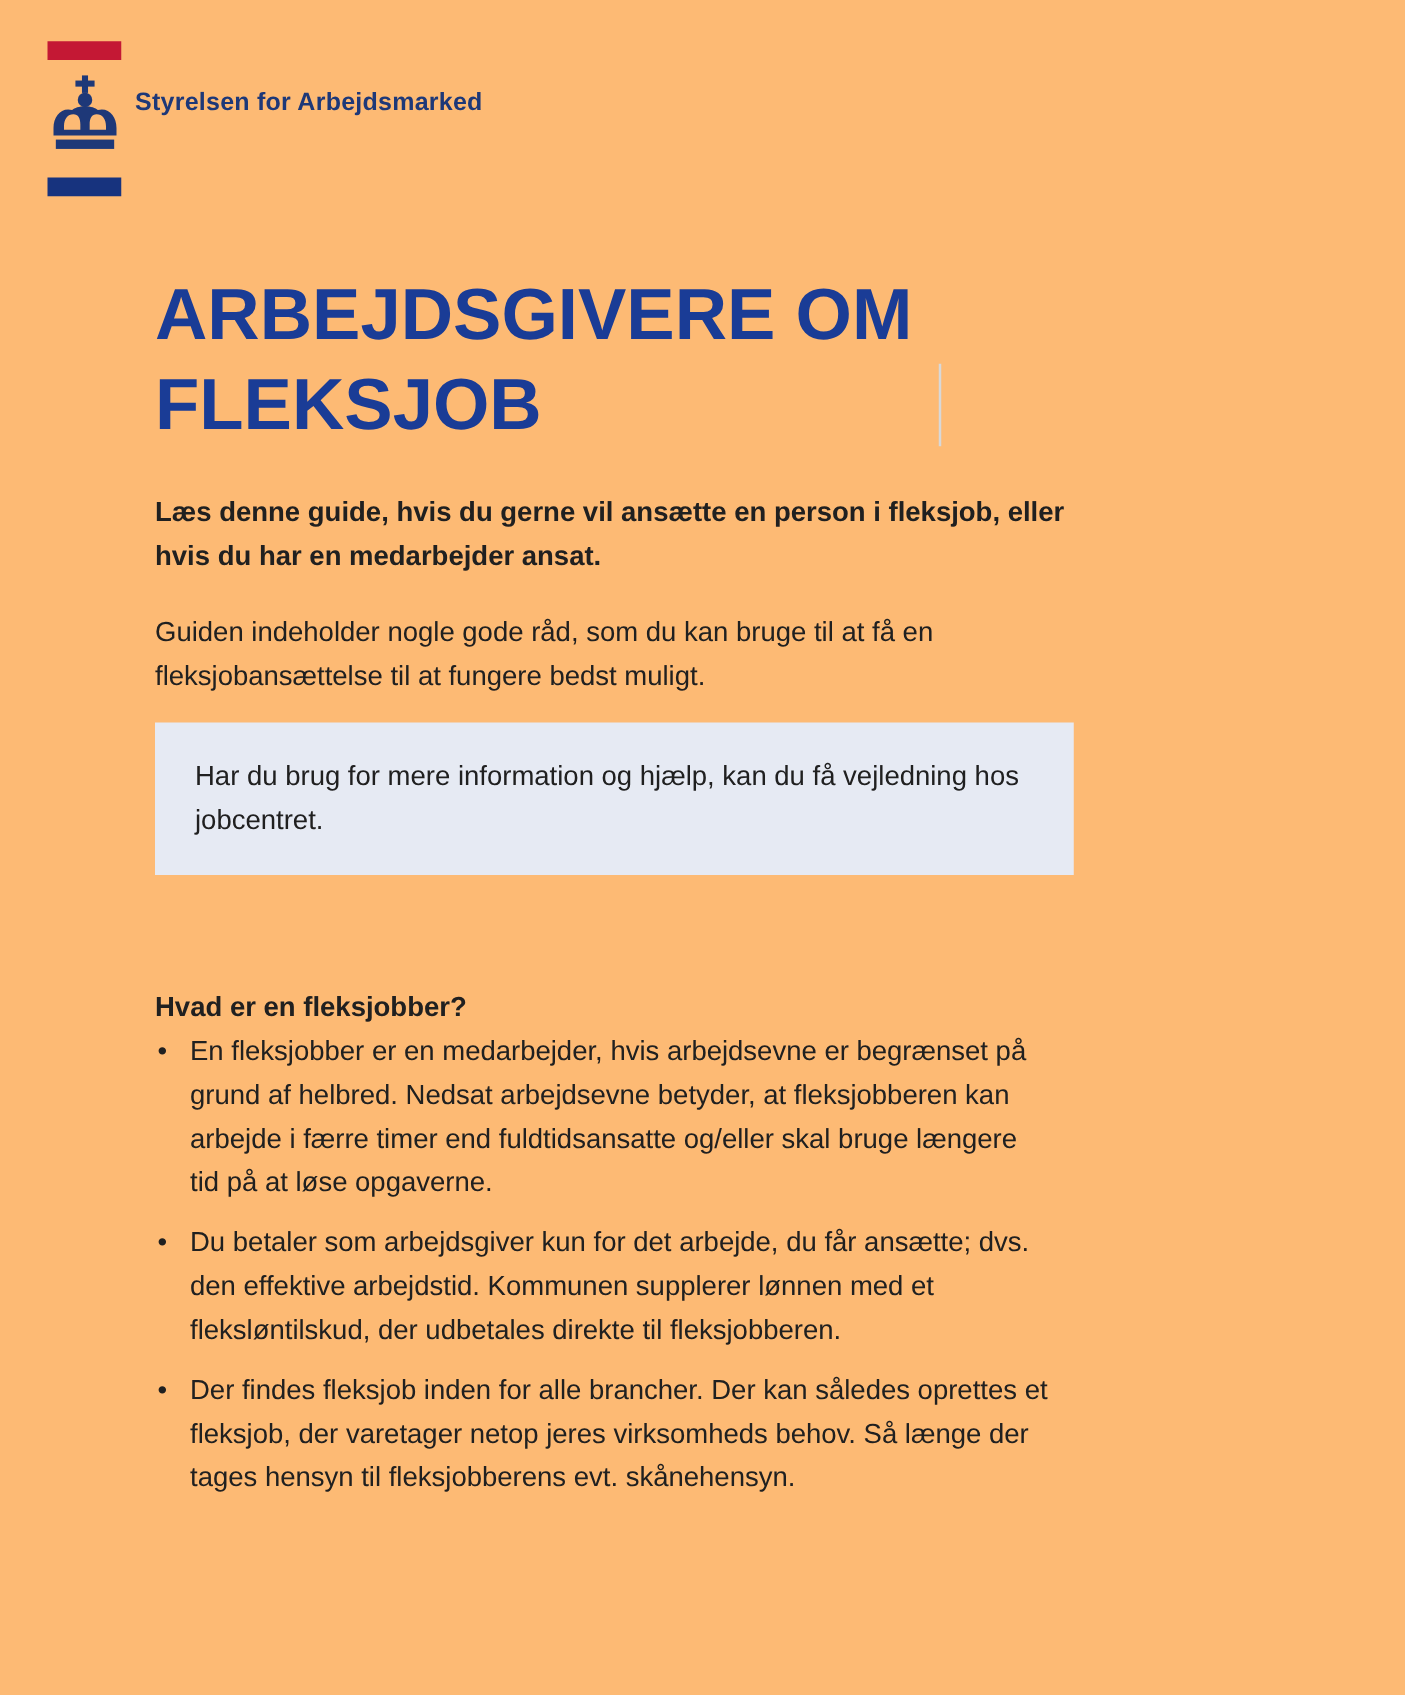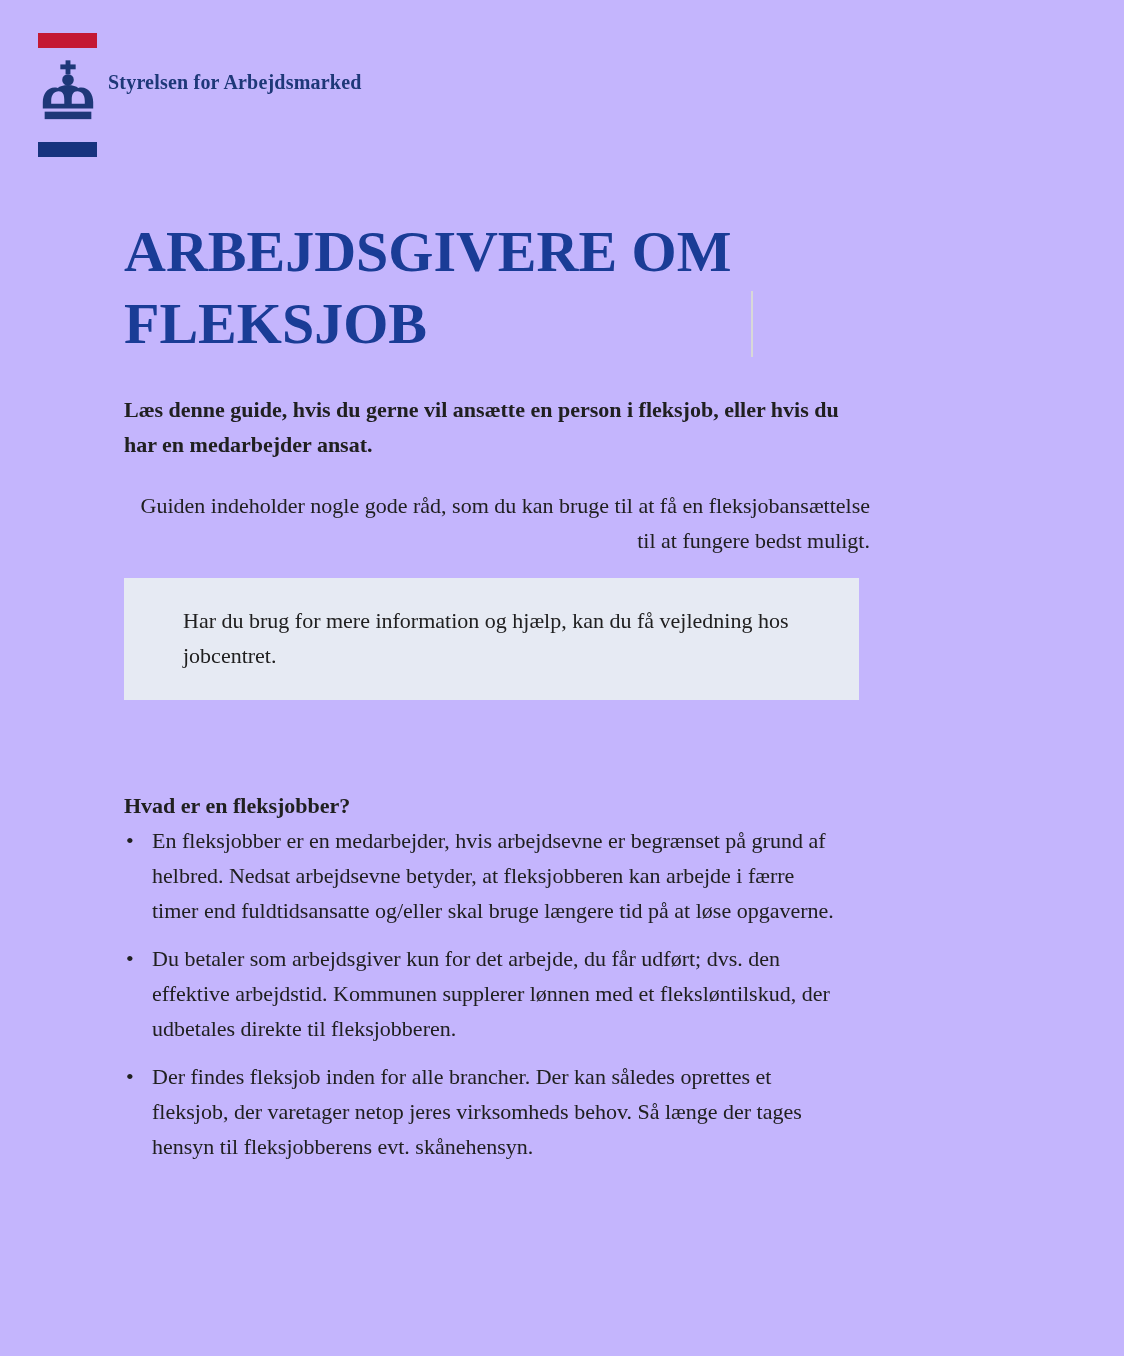--- a/index.html
+++ b/index.html
@@ -1,22 +1,22 @@
 <!DOCTYPE html>
 <html><head>
 <meta charset="utf-8">
 <style>
   * { margin: 0; padding: 0; box-sizing: border-box; }
   html, body { background: #ffffff; }
   .page {
     position: relative;
     width: 1124px;
     height: 1356px;
-    background: #c4b5fd;
-    font-family: Liberation Serif, serif;
+    background: #fdba74;
+    font-family: Liberation Sans, sans-serif;
     color: #202020;
     overflow: hidden;
   }
 
   
   .bar { position: absolute; width: 59px; height: 15px; }
   .bar-red  { left: 38px; top: 33px;  background: #C41834; }
   .bar-blue { left: 38px; top: 142px; background: #17337E; }
   .logo-row { position: absolute; left: 40px; top: 60px; display: flex; align-items: flex-start; }
   .crown-svg { width: 56px; height: 66px; display: block; }
@@ -49,29 +49,28 @@
     font-size: 22px;
     line-height: 35px;
     font-weight: 700;
     color: #202020;
   }
   .para {
     margin-top: 26px;
     font-size: 22px;
     line-height: 35px;
     color: #202020;
-    text-align: right;
   }
 
   .info-box {
     margin-top: 20px;
     width: 735px;
     height: 122px;
     background: #E6EAF3;
-    padding: 25px 24px 0 59px;
+    padding: 25px 24px 0 32px;
   }
   .info-box p { font-size: 22px; line-height: 35px; color: #202020; }
 
   h2.section-heading {
     margin-top: 88px;
     font-size: 22px;
     line-height: 35px;
     font-weight: 700;
     color: #202020;
   }
@@ -156,21 +155,21 @@
     <p class="para">Guiden indeholder nogle gode råd, som du kan bruge til at få en fleksjobansættelse til at fungere bedst muligt.</p>
 
     <div class="info-box">
       <p>Har du brug for mere information og hjælp, kan du få vejledning hos jobcentret.</p>
     </div>
 
     <h2 class="section-heading">Hvad er en fleksjobber?</h2>
 
     <ul class="bullets">
       <li>En fleksjobber er en medarbejder, hvis arbejdsevne er begrænset på grund af helbred. Nedsat arbejdsevne betyder, at fleksjobberen kan arbejde i færre timer end fuldtidsansatte og/eller skal bruge længere tid på at løse opgaverne.</li>
-      <li>Du betaler som arbejdsgiver kun for det arbejde, du får udført; dvs. den effektive arbejdstid. Kommunen supplerer lønnen med et fleksløntilskud, der udbetales direkte til fleksjobberen.</li>
+      <li>Du betaler som arbejdsgiver kun for det arbejde, du får ansætte; dvs. den effektive arbejdstid. Kommunen supplerer lønnen med et fleksløntilskud, der udbetales direkte til fleksjobberen.</li>
       <li>Der findes fleksjob inden for alle brancher. Der kan således oprettes et fleksjob, der varetager netop jeres virksomheds behov. Så længe der tages hensyn til fleksjobberens evt. skånehensyn.</li>
     </ul>
 
   </main>
 
   <div class="caret"></div>
 
 </div>
 
 </body></html>

